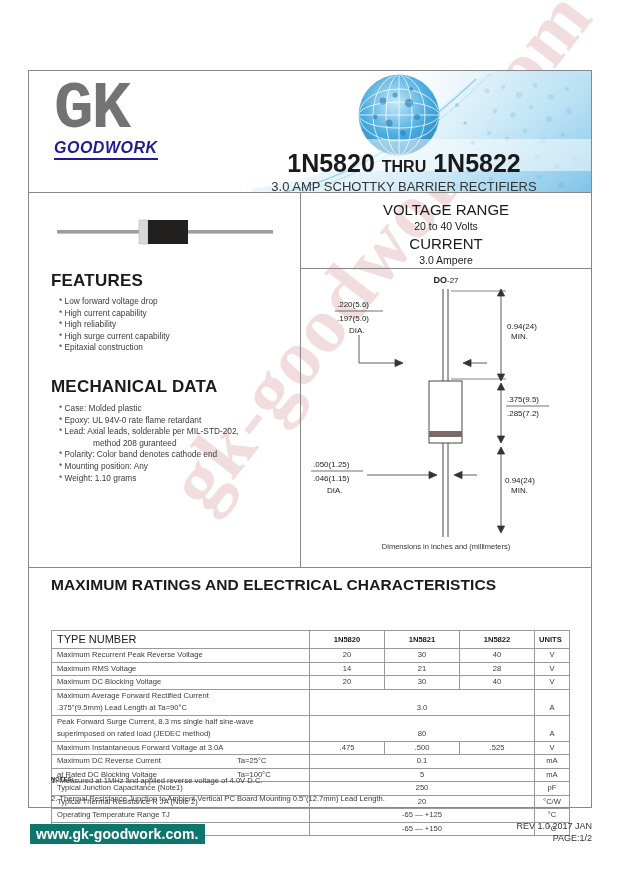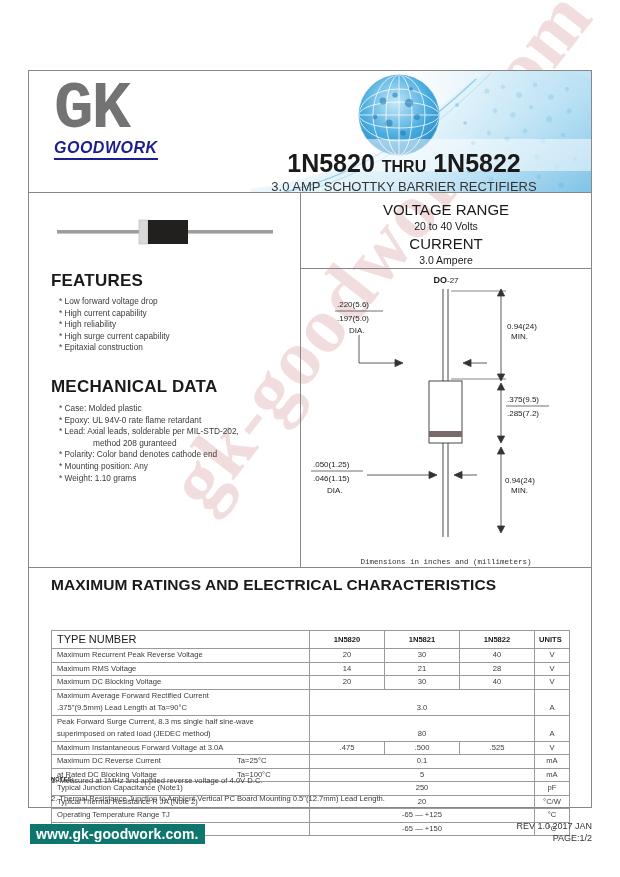--- a/index.html
+++ b/index.html
@@ -198,26 +198,25 @@
     left: 0; top: 6px;
     width: 290px;
     text-align: center;
     font-size: 8px;
     color: #1a1a1a;
   }
   #pkg-label b { font-size: 9px; }
   #pkg-svg { position: absolute; left: 0; top: 14px; }
   #dim-note {
     position: absolute;
-    left: 0; bottom: 1px;
+    left: 0; bottom: 16px;
     width: 290px;
     text-align: center;
     font-size: 7.5px;
     color: #333;
-    font-family: Liberation Mono, monospace;
   }
 
   
   #ratings {
     position: absolute;
     left: 0; top: 497px;
     width: 562px; height: 240px;
   }
   #ratings-head {
     position: absolute;

